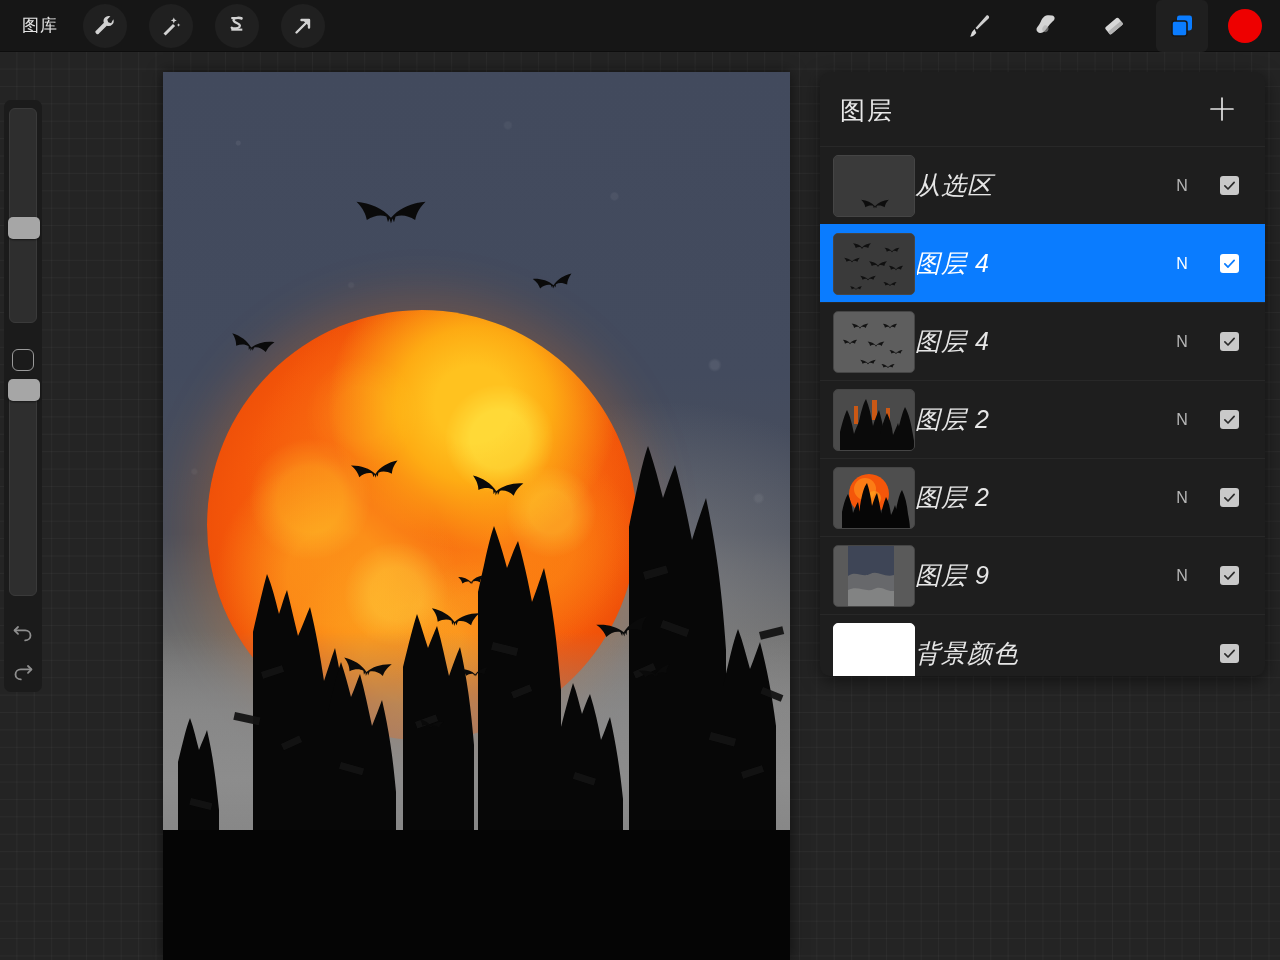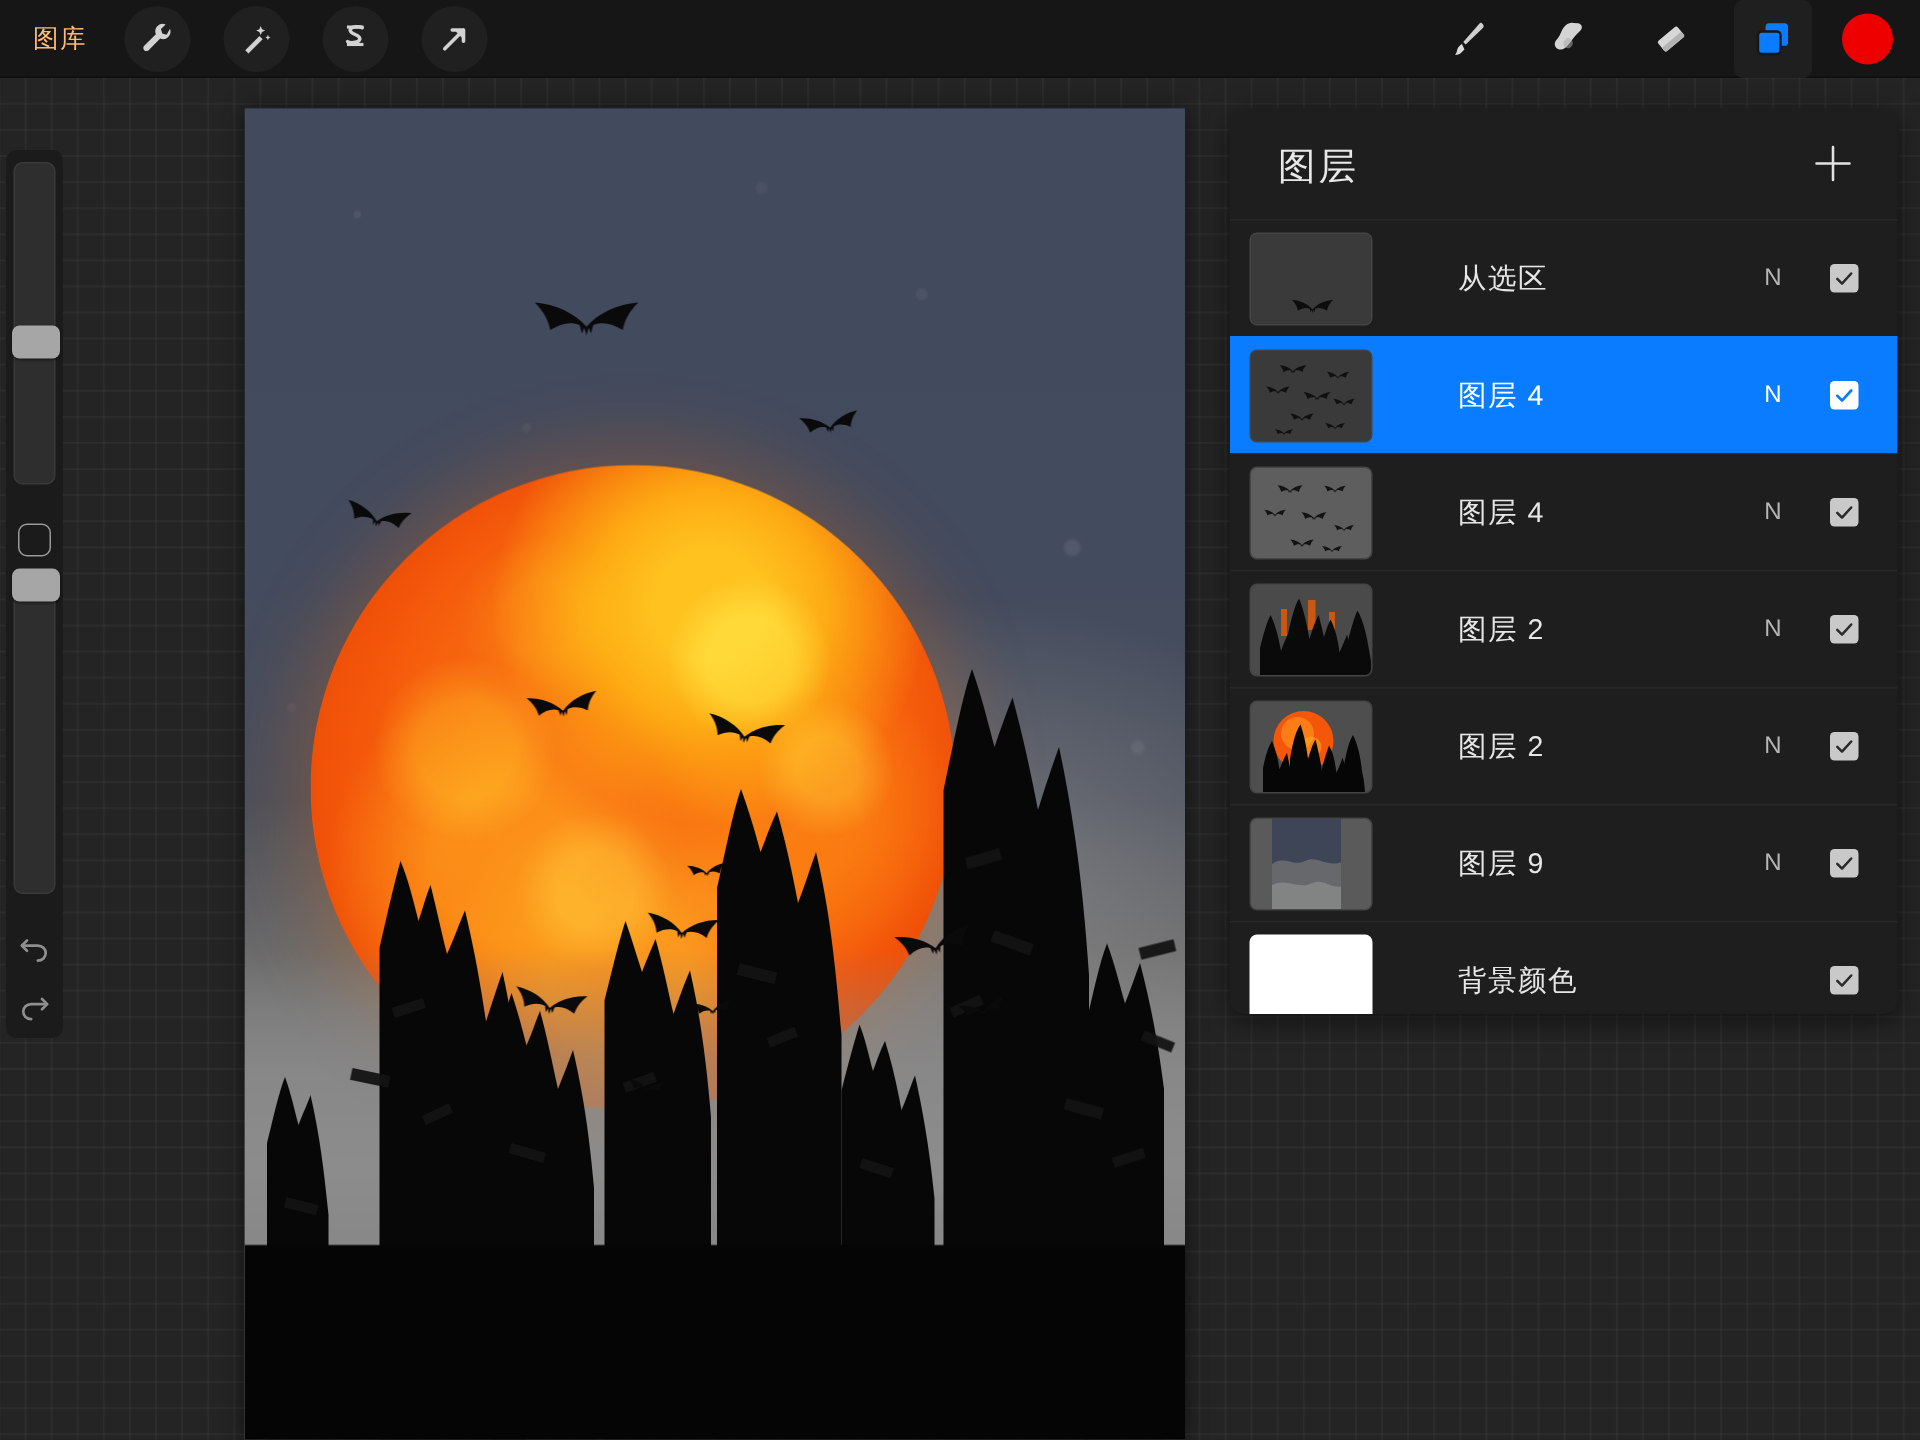--- a/index.html
+++ b/index.html
@@ -22,21 +22,21 @@
   
   #toolbar{
     position:absolute; left:0; top:0; width:1280px; height:52px;
     background:#161616;
     border-bottom:1px solid #0d0d0d;
     z-index:40;
   }
   #toolbar-left{ position:absolute; left:0; top:0; height:52px; display:flex; align-items:center; }
   #toolbar-right{ position:absolute; right:0; top:0; height:52px; display:flex; align-items:center; }
   .tb-gallery{
-    color:#fdba74; font-size:17px; padding:0 14px 0 22px; letter-spacing:1px;
+    color:#e5e5e5; font-size:17px; padding:0 14px 0 22px; letter-spacing:1px;
     line-height:52px; height:52px;
   }
   .tb-circ{
     width:44px; height:44px; border-radius:50%;
     background:#202020;
     display:flex; align-items:center; justify-content:center;
     margin:0 11px;
   }
   .tb-plain{
     width:52px; height:52px;
@@ -137,21 +137,21 @@
   #layers-panel{
     position:absolute; left:820px; top:72px; width:445px; height:604px;
     background:#1e1e1e; border-radius:10px;
     box-shadow:0 4px 18px rgba(0,0,0,.55);
     z-index:35; overflow:hidden;
   }
   #panel-head{
     height:74px; position:relative;
   }
   #panel-title{
-    position:absolute; left:32px; top:22px;
+    position:absolute; left:20px; top:22px;
     color:#e8e8e8; font-size:25px; letter-spacing:2px;
   }
   #add-layer{
     position:absolute; right:28px; top:22px;
     width:30px; height:30px;
   }
   .layer-row{
     height:78px; display:flex; align-items:center;
     border-top:1px solid #282828;
     position:relative;
@@ -159,21 +159,21 @@
   .layer-row.selected{
     background:#0a7cff; border-top-color:#0a7cff;
   }
   .layer-thumb{
     width:82px; height:62px; margin-left:13px; border-radius:5px;
     background:#3a3a3a; overflow:hidden; position:relative; flex:none;
     border:1px solid #454545;
   }
   .layer-row.selected .layer-thumb{ box-shadow:0 0 0 2px #0a7cff; }
   .layer-name{
-    margin-left:57px; color:#e6e6e6; font-size:19px; letter-spacing:1px; flex:1;
+    color:#e6e6e6; font-size:25px; letter-spacing:1px; flex:1;font-style:italic;
   }
   .layer-row.selected .layer-name{ color:#ffffff; }
   .layer-blend{
     color:#b6b6b6; font-size:16px; width:40px; text-align:center;
   }
   .layer-row.selected .layer-blend{ color:#ffffff; }
   .layer-check{
     width:19px; height:19px; border-radius:3px; background:#c9c9c9;
     margin-right:26px; margin-left:18px;
     display:flex; align-items:center; justify-content:center; flex:none;

